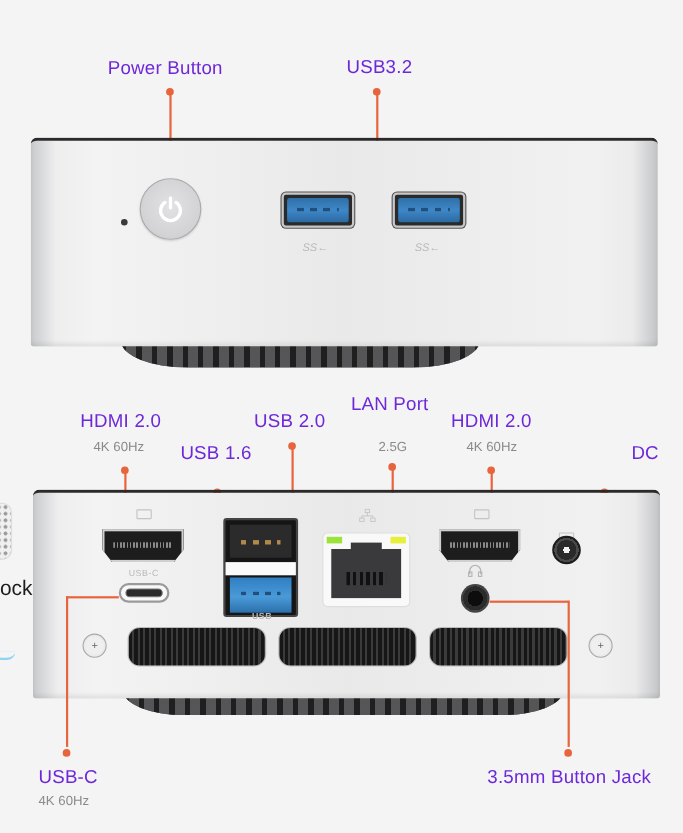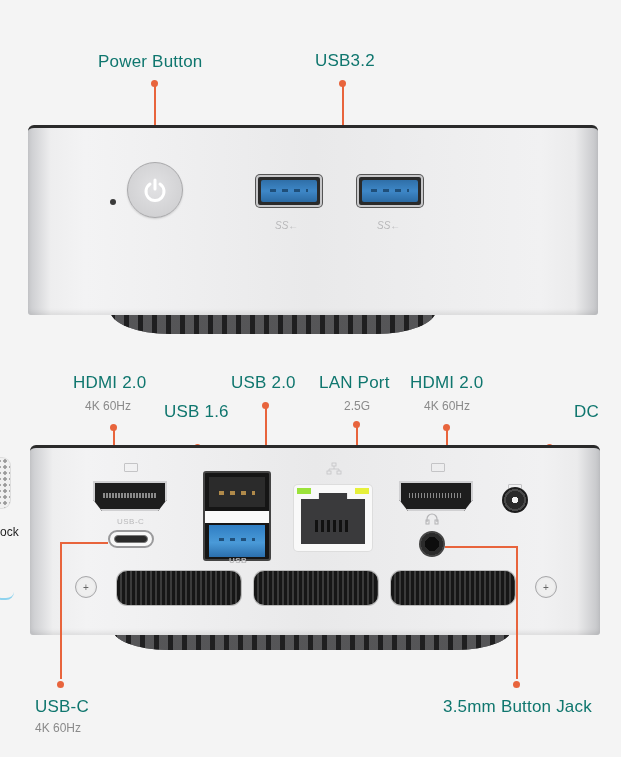--- a/index.html
+++ b/index.html
@@ -1,20 +1,20 @@
 <!DOCTYPE html>
 <html><head>
   <meta charset="utf-8">
   <style>
     * { box-sizing: border-box; margin: 0; padding: 0; }
     html, body { width: 621px; height: 757px; overflow: hidden; background: #f4f4f4; }
     body { position: relative; font-family: "Liberation Sans", "DejaVu Sans", sans-serif; color: #1a1a1a; }
 
     .abs { position: absolute; }
-    .label { position: absolute; font-size: 17px; line-height: 20px; color: #0f766e; white-space: nowrap; letter-spacing: 0.2px; }
+    .label { position: absolute; font-size: 17px; line-height: 20px; color: #6d28d9; white-space: nowrap; letter-spacing: 0.2px; }
     .sublabel { position: absolute; font-size: 12px; line-height: 14px; color: #8a8a8a; white-space: nowrap; }
     .dot { position: absolute; width: 7px; height: 7px; border-radius: 50%; background: #e8643c; }
     .vline { position: absolute; width: 1.5px; background: #e8643c; }
     .hline { position: absolute; height: 1.5px; background: #e8643c; }
 
     
     .device {
       position: absolute;
       background: linear-gradient(90deg, #c9cacd 0%, #eeeeef 4%, #f3f3f4 10%, #e9e9ea 50%, #f1f1f2 90%, #ebebec 96%, #c3c4c7 100%);
       border-top: 3px solid #2a2a2a;
@@ -127,21 +127,21 @@
     .screw { position: absolute; width: 22px; height: 22px; border-radius: 50%; border: 1px solid #a7a7a9; background: radial-gradient(circle, #efefef 0 55%, #d8d8da 100%); display: flex; align-items: center; justify-content: center; font-size: 10px; color: #666; }
 
     .tiny { position: absolute; font-size: 8px; color: #b9b9bb; letter-spacing: 0.5px; }
 
     
     .cropped-speaker {
       position: absolute; left: -10px; top: 458px; width: 20px; height: 50px; border-radius: 8px;
       background: radial-gradient(circle, #9a9a9a 1.5px, transparent 2px) 0 0 / 6px 6px #f0f0f0;
       box-shadow: 0 0 0 1px #ddd;
     }
-    .cropped-text { position: absolute; left: 0; top: 525px; font-size: 12px; color: #1d1d1d; }
+    .cropped-text { position: absolute; left: 0; top: 525px; font-size: 19px; color: #1d1d1d; }
     .cropped-arc { position: absolute; left: -6px; top: 592px; width: 20px; height: 8px; border-bottom: 2px solid #8fd3ee; border-radius: 0 0 10px 10px; }
   </style>
 </head>
 <body>
 
 <div>
   <span class="label" style="left:98px; top:52px;">Power Button</span>
   <span class="dot" style="left:151px; top:80px;"></span>
   <span class="vline" style="left:154px; top:84px; height:80px;"></span>
 
@@ -191,21 +191,21 @@
 
   <span class="label" style="left:164px; top:402px;">USB 1.6</span>
   <span class="dot" style="left:194px; top:444px;"></span>
   <span class="vline" style="left:197px; top:448px; height:82px;"></span>
   <span class="hline" style="left:197px; top:529px; width:10px;"></span>
 
   <span class="label" style="left:231px; top:373px;">USB 2.0</span>
   <span class="dot" style="left:262px; top:402px;"></span>
   <span class="vline" style="left:265px; top:406px; height:67px;"></span>
 
-  <span class="label" style="left:319px; top:373px;">LAN Port</span>
+  <span class="label" style="left:319px; top:358px;">LAN Port</span>
   <span class="sublabel" style="left:344px; top:399px;">2.5G</span>
   <span class="dot" style="left:353px; top:421px;"></span>
   <span class="vline" style="left:356px; top:425px; height:62px;"></span>
 
   <span class="label" style="left:410px; top:373px;">HDMI 2.0</span>
   <span class="sublabel" style="left:424px; top:399px;">4K 60Hz</span>
   <span class="dot" style="left:443px; top:424px;"></span>
   <span class="vline" style="left:446px; top:428px; height:55px;"></span>
 
   <span class="label" style="left:541px; top:402px;margin-left:33px;">DC</span>

